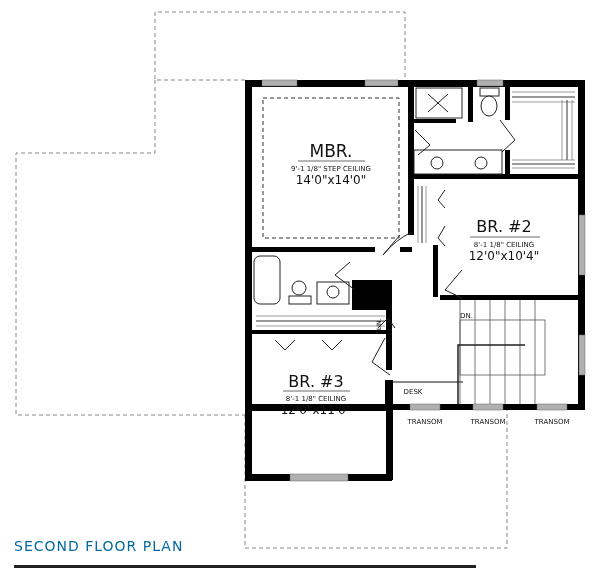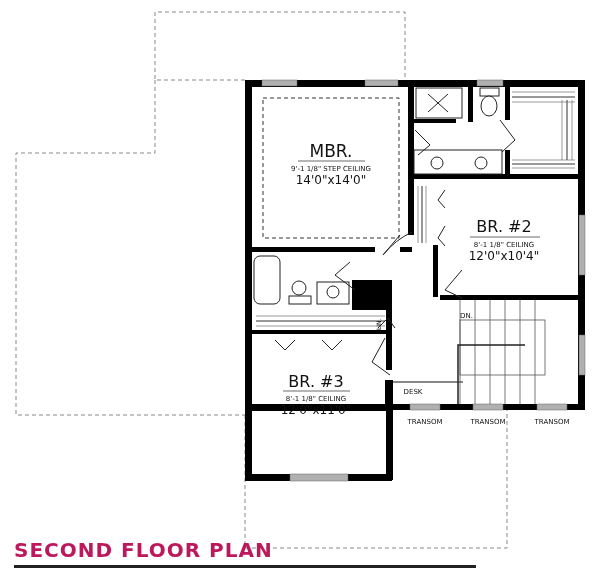--- a/index.html
+++ b/index.html
@@ -1,19 +1,19 @@
 <!DOCTYPE html>
 <html><head>
 <meta charset="utf-8">
 <style>
   html, body { margin:0; padding:0; background:#ffffff; }
   body { width:600px; height:582px; position:relative; overflow:hidden; font-family:"DejaVu Sans", sans-serif; }
   svg { position:absolute; left:0; top:0; }
   .lbl { font-family:"DejaVu Sans", sans-serif; fill:#111; }
-  .title-bar { position:absolute; left:14px; top:538px; font-family:"DejaVu Sans", sans-serif; font-size:20px; letter-spacing:1px; color:#be185d;font-weight:bold; }
+  .title-bar { position:absolute; left:14px; top:538px; font-family:"DejaVu Sans", sans-serif; font-size:14px; letter-spacing:1px; color:#0369a1; }
   .title-rule { position:absolute; left:14px; top:565px; width:462px; height:3px; background:#222; }
 </style>
 </head>
 <body>
 
 <svg width="600" height="582" viewBox="0 0 600 582">
 
   <g fill="none" stroke="#888" stroke-width="1" stroke-dasharray="4,3">
     <polyline points="245,80 155,80 155,12 405,12 405,80"></polyline>
     <polyline points="155,80 155,153 16,153 16,415 245,415"></polyline>

